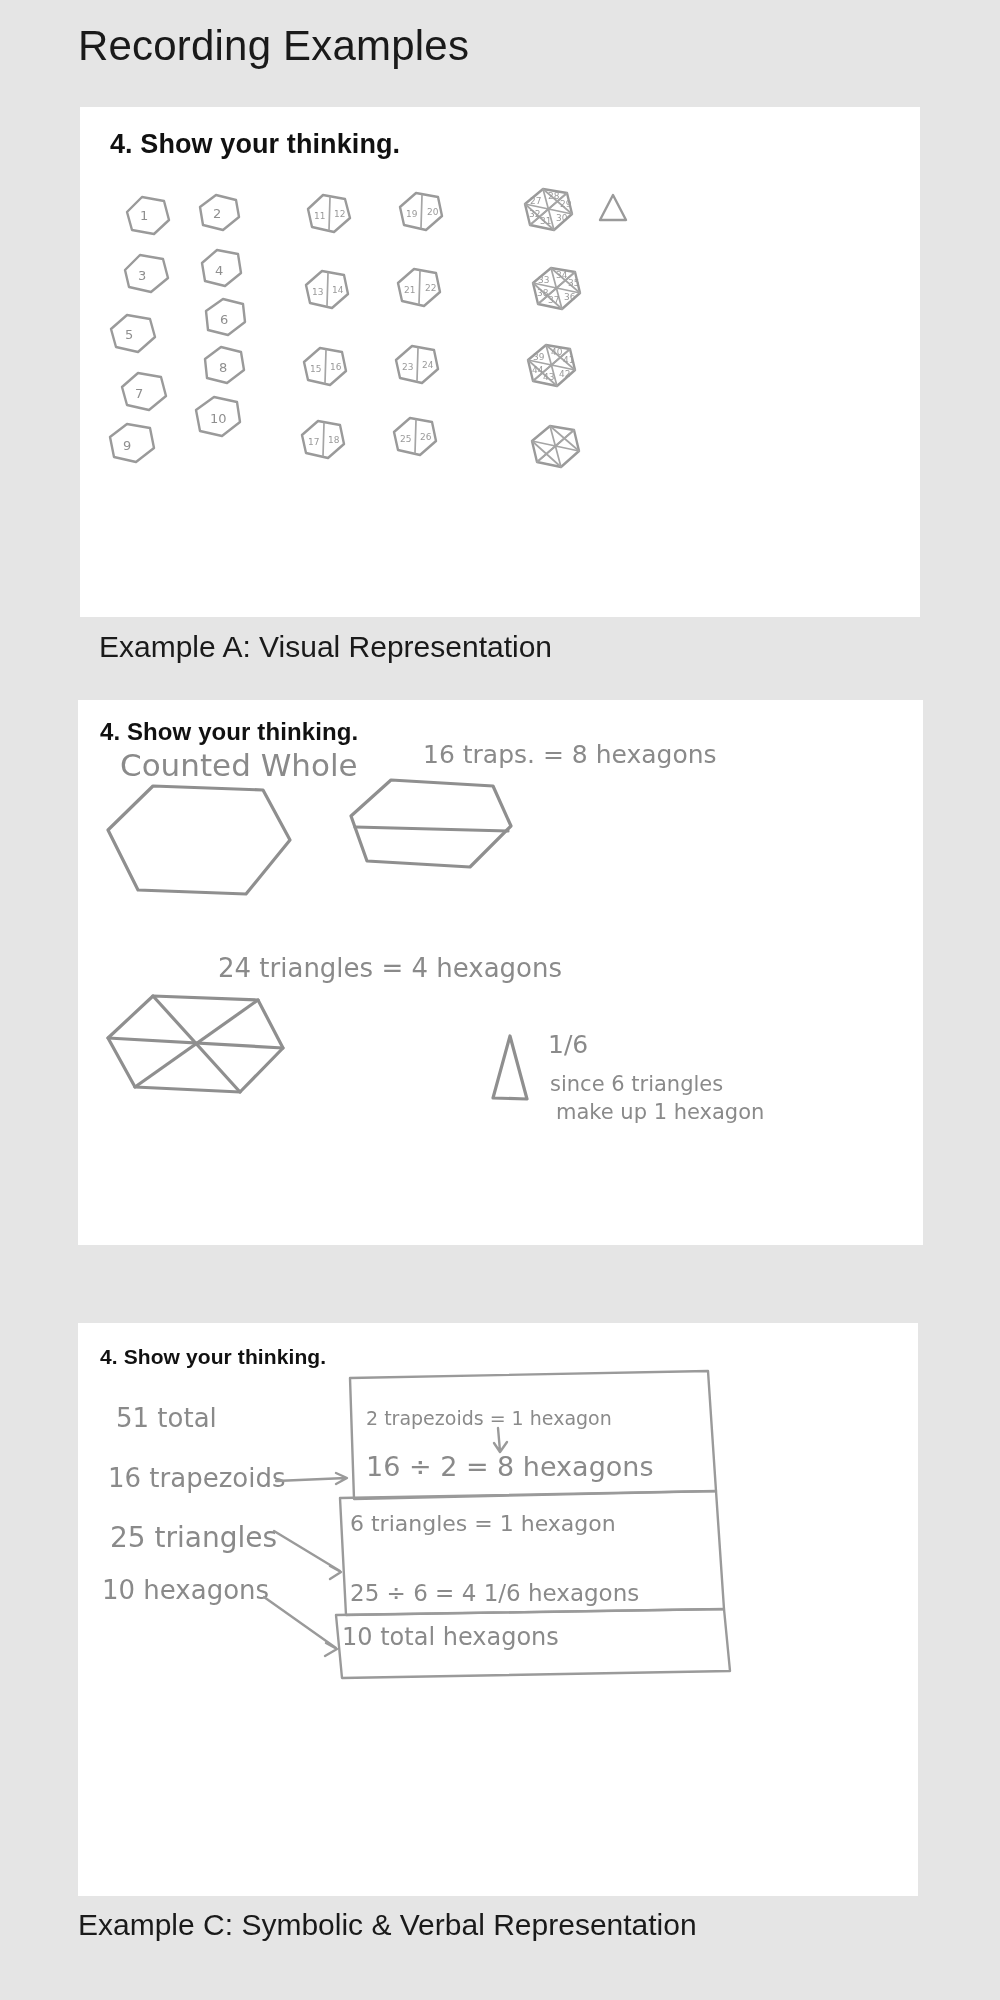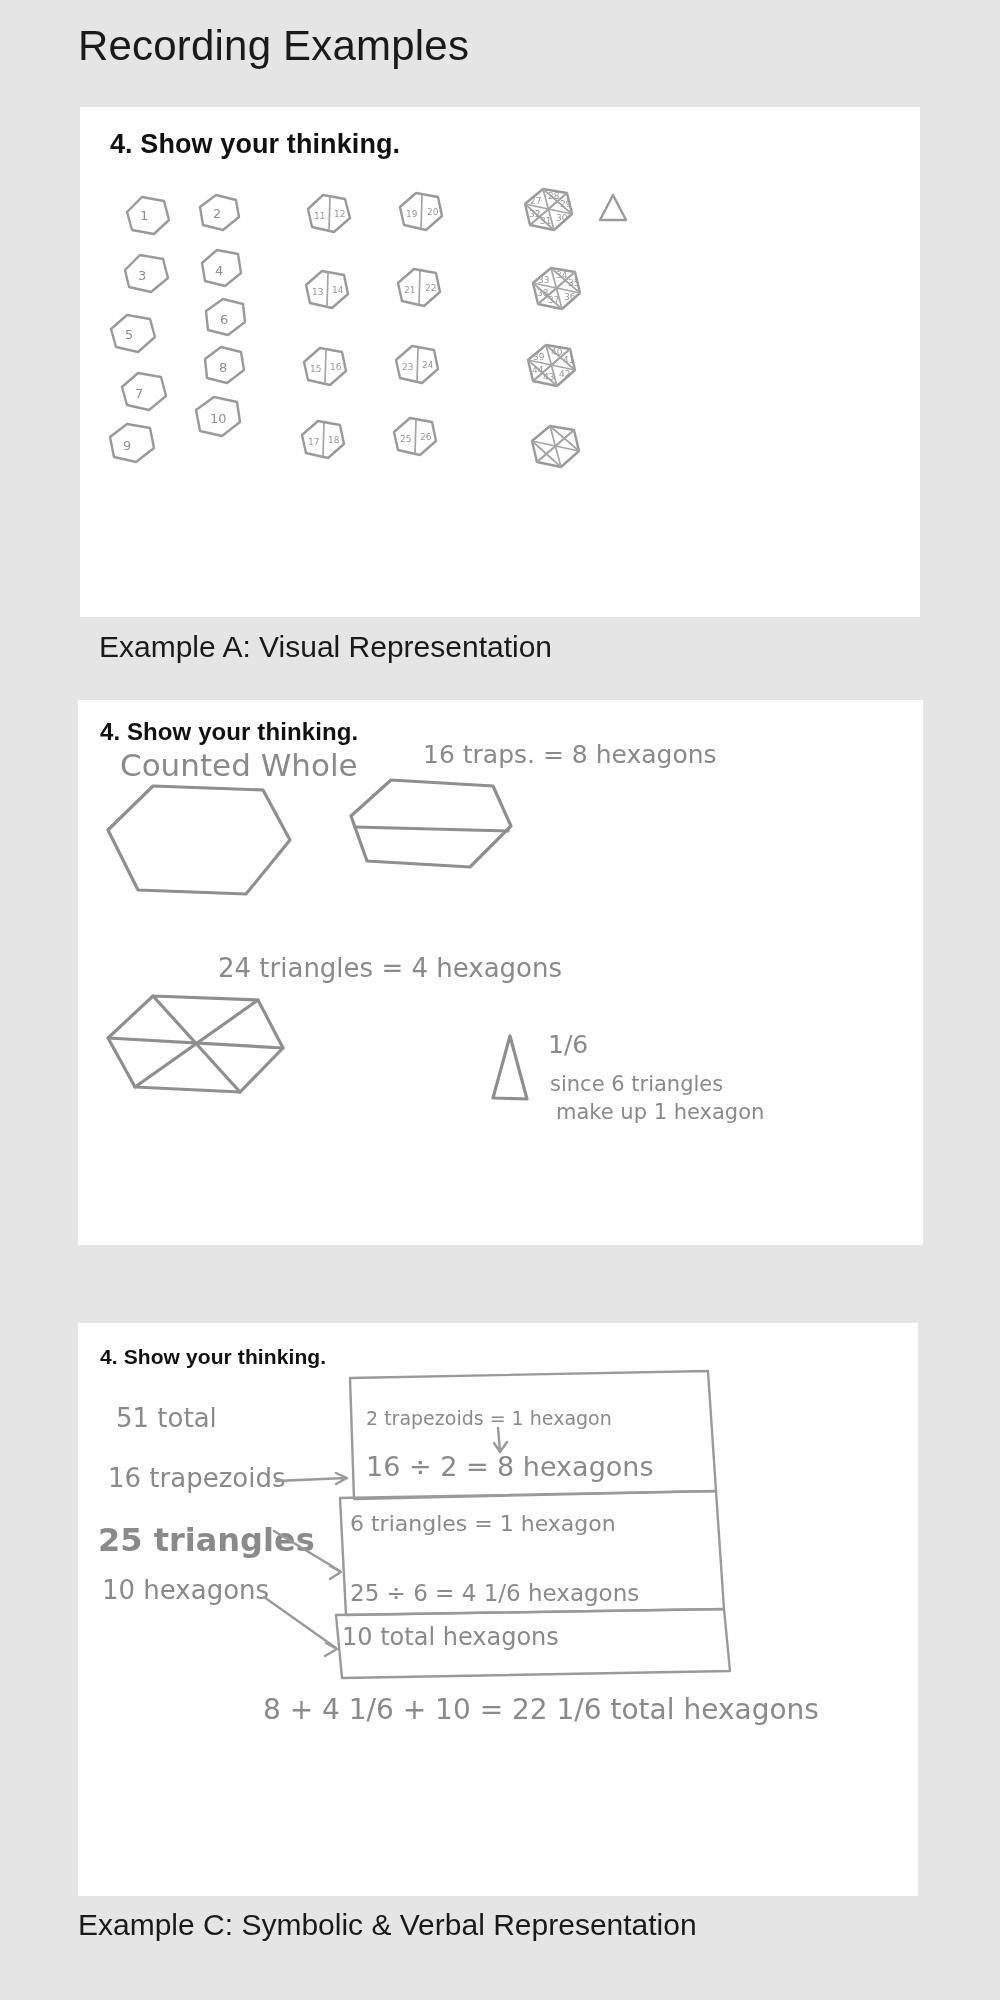--- a/index.html
+++ b/index.html
@@ -226,32 +226,31 @@
 
       <path class="pen-thick" d="M415,398 L432,336 L449,399 Z"></path>
     </svg>
   </div>
 
   <div class="card" id="card-c">
     <div class="prompt" id="prompt-c">4. Show your thinking.</div>
 
     <div class="hand" style="left:38px; top:80px; font-size:26px;">51 total</div>
     <div class="hand" style="left:30px; top:140px; font-size:26px;">16 trapezoids</div>
-    <div class="hand" style="left:20px; top:198px; font-size:32px;font-weight:bold;">25 triangles</div>
+    <div class="hand" style="left:32px; top:198px; font-size:28px;">25 triangles</div>
     <div class="hand" style="left:24px; top:252px; font-size:26px;">10 hexagons</div>
 
     <div class="hand" style="left:288px; top:84px; font-size:19px;">2 trapezoids = 1 hexagon</div>
     <div class="hand" style="left:288px; top:128px; font-size:27px;">16 ÷ 2 =  8 hexagons</div>
 
     <div class="hand" style="left:272px; top:188px; font-size:22px;">6 triangles  =  1 hexagon</div>
     <div class="hand" style="left:272px; top:240px; font-size:23px;margin-top:17px;">25 ÷ 6 =  4 1/6 hexagons</div>
 
     <div class="hand" style="left:264px; top:300px; font-size:24px;">10 total  hexagons</div>
 
-    <div class="hand" style="left:185px; top:370px; font-size:28px;">8 + 4 1/6 + 10 =  22 1/6 total hexagons</div>
 
     <svg class="shape-layer" viewBox="0 0 840 573">
 
       <path class="pen" d="M272,55 L630,48 L638,168 L276,176 Z"></path>
 
       <path class="pen" d="M420,105 L422,128 M416,120 L422,129 L429,119"></path>
 
       <path class="pen" d="M262,175 L638,168 L646,286 L268,292 Z"></path>
 
       <path class="pen" d="M258,292 L646,286 L652,348 L264,355 Z"></path>

